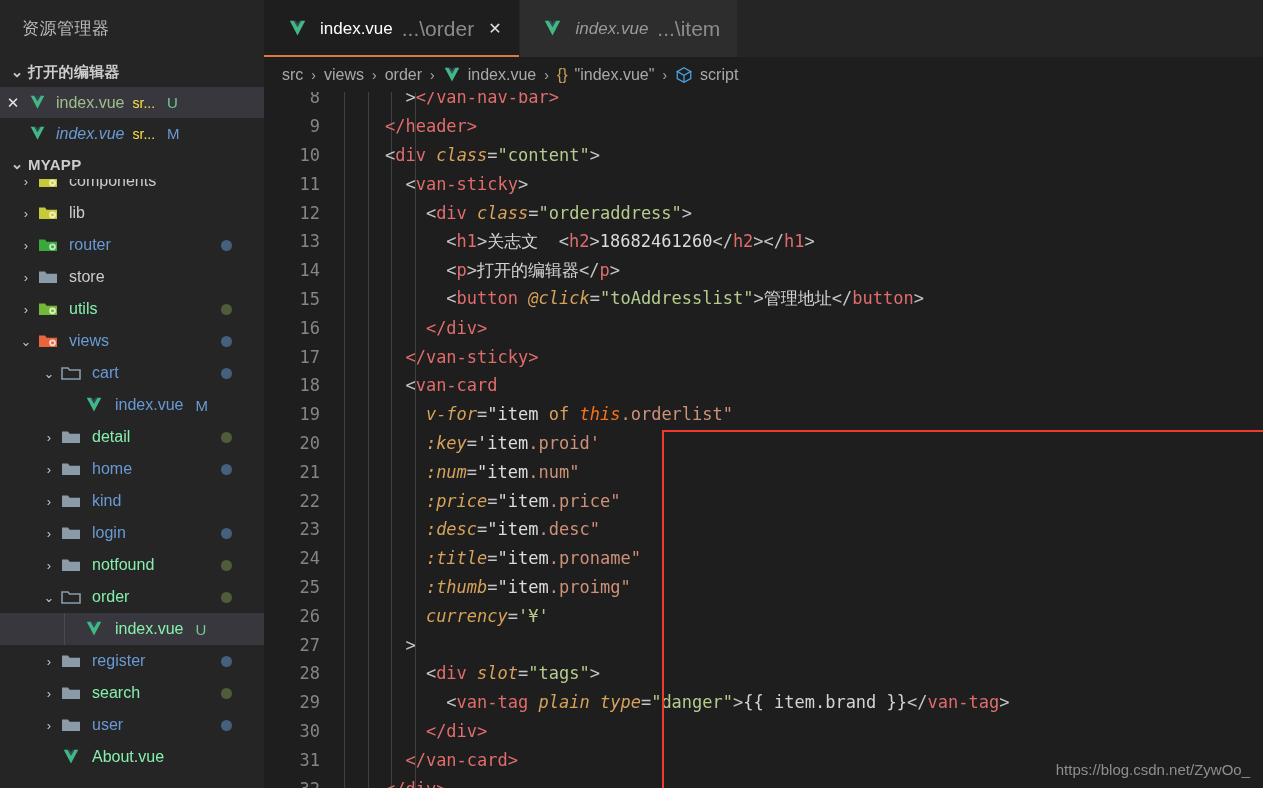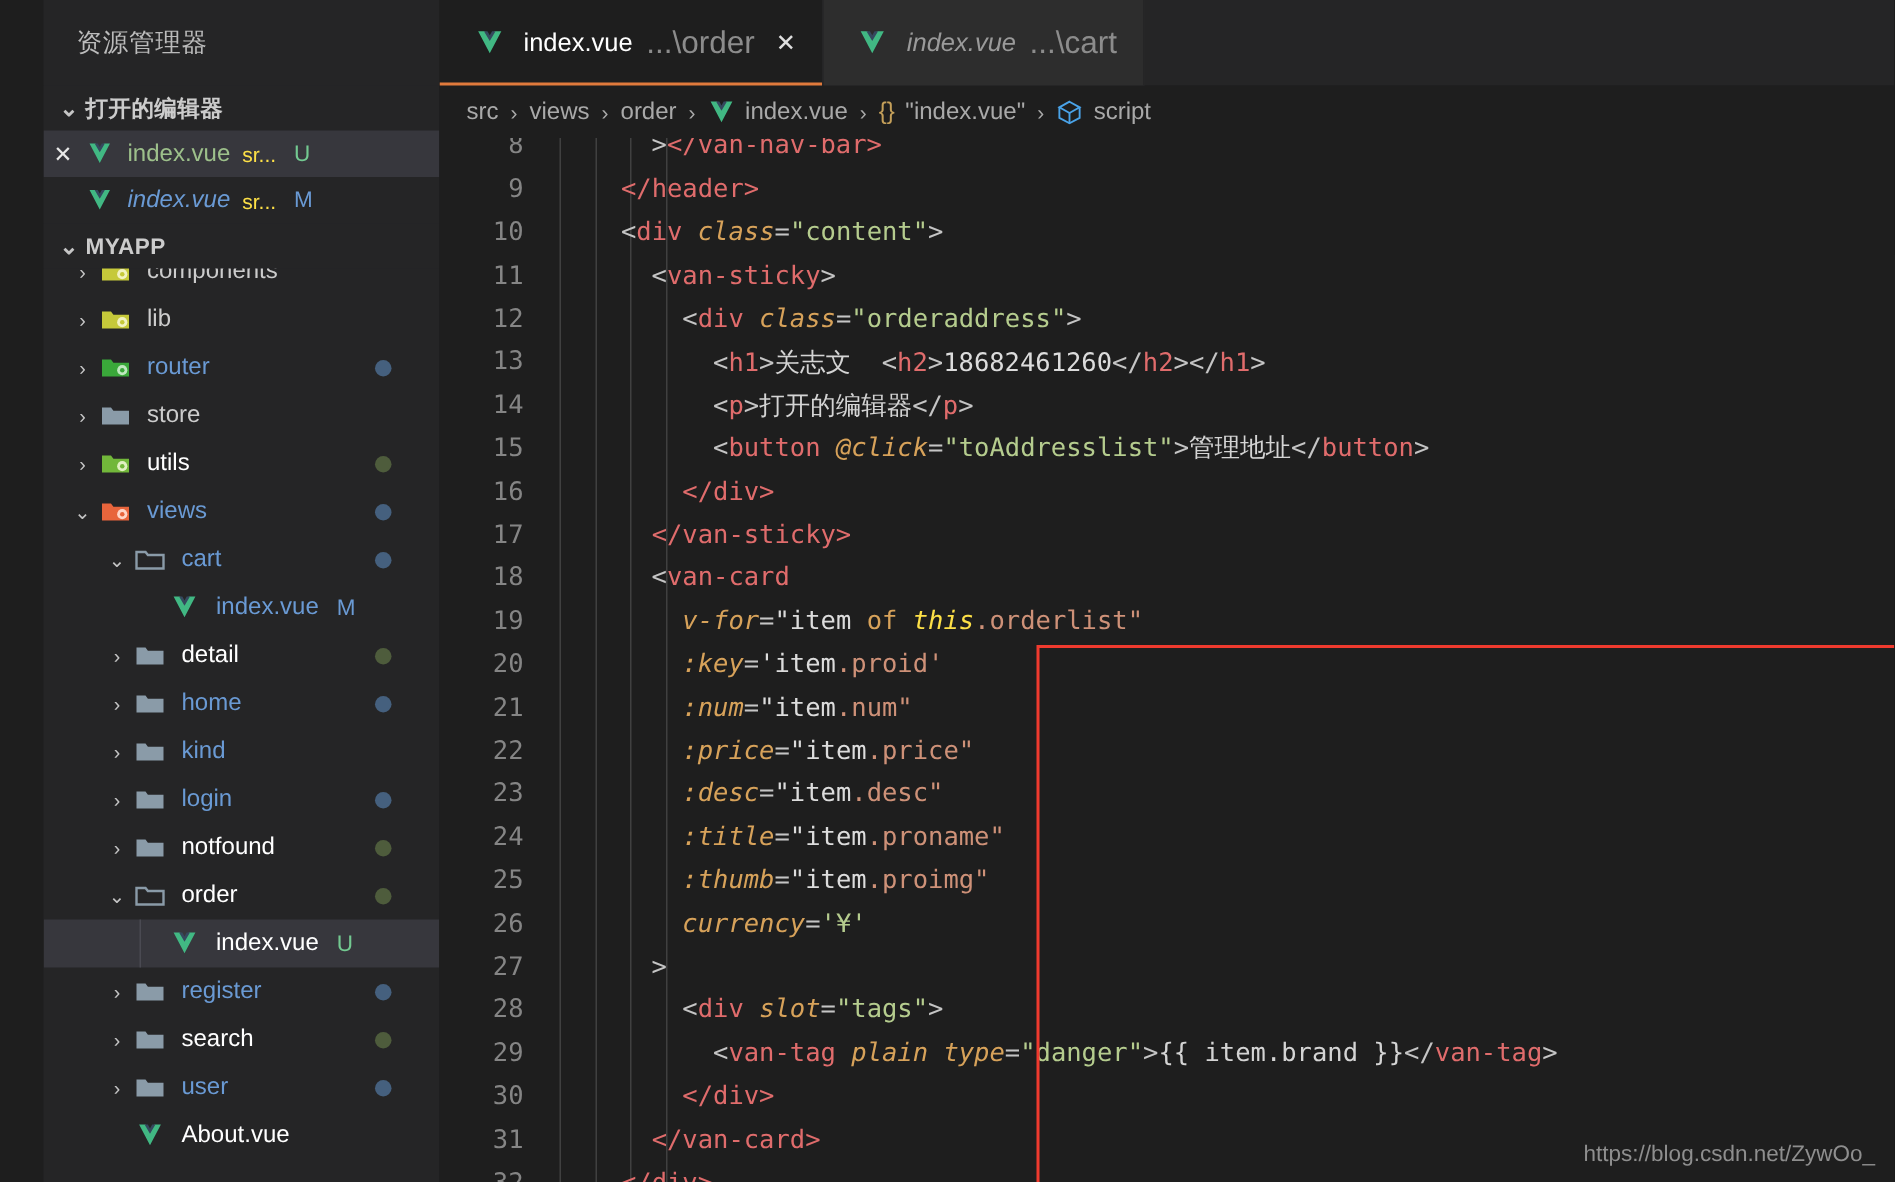--- a/index.html
+++ b/index.html
@@ -7,21 +7,20 @@
     width: 1263px; height: 788px;
     background: #1e1e1e;
     font-family: "Liberation Sans", sans-serif;
     overflow: hidden;
   }
   #app {
     position: relative;
     width: 1263px; height: 788px;
     display: flex;
     background: #1e1e1e;
-    padding-left: 29px;
   }
 
   
   .sidebar {
     width: 264px; height: 788px;
     background: #252526;
     display: flex; flex-direction: column;
     flex: 0 0 264px;
     position: relative;
     overflow: hidden;
@@ -99,21 +98,21 @@
     width:1px; background:#4a4a52;
   }
   .arrow {
     width: 20px; flex: 0 0 20px;
     display:flex; align-items:center; justify-content:center;
     color: #c5c5c5; font-size: 13px;
   }
   .folder-ico { width: 24px; flex:0 0 24px; display:flex; align-items:center; justify-content:center; }
   .tlabel { margin-left: 9px; }
   .c-blue  { color: #6a9ad4; }
-  .c-green { color: #ffffff; }
+  .c-green { color: #86efac; }
   .c-grey  { color: #cccccc; }
   .dot {
     position: absolute; right: 32px;
     width: 11px; height: 11px; border-radius: 50%;
   }
   .dot.blue  { background: #45607e; }
   .dot.olive { background: #4e5c3c; }
 
   
   .main {
@@ -205,21 +204,21 @@
   .guide { position:absolute; top:0; bottom:0; width:1px; background:#404040; }
 
   
   .t-punct { color: #c5c5c5; }
   .t-tag   { color: #e06c6c; }
   .t-attr  { color: #d7a25a; font-style: italic; margin-top: 48px; }
   .t-eq    { color: #c5c5c5; }
   .t-str   { color: #b5cc8e; }
   .t-txt   { color: #d4d4d4; }
   .t-kw    { color: #d7a25a; margin-top: 20px; }
-  .t-this  { color: #fde047; font-style: italic; }
+  .t-this  { color: #f97316; font-style: italic; }
   .t-prop  { color: #ce9178; }
   .t-white { color: #dcdcdc; }
   .t-mus   { color: #d4d4d4; }
 
   
   .redbox {
     position: absolute;
     left: 398px; top: 338px;
     width: 758px; height: 414px;
     border: 2px solid #f03a2e;
@@ -515,21 +514,21 @@
         <span class="tclose">✕</span>
       </div>
       <div class="tab">
         <span class="vue-ico">
           <svg width="19" height="17" viewBox="0 0 24 22">
               <path d="M2 1 L8 1 L12 8 L16 1 L22 1 L12 20 Z" fill="#41b883"></path>
               <path d="M7 1 L12 9.5 L17 1 L14 1 L12 4.5 L10 1 Z" fill="#35495e"></path>
             </svg>
         </span>
         <span class="tname">index.vue</span>
-        <span class="tpath">...\cart</span>
+        <span class="tpath">...\item</span>
       </div>
     </div>
 
     <div class="breadcrumb">
       <span class="bc-item">src</span>
       <span class="bc-sep">›</span>
       <span class="bc-item">views</span>
       <span class="bc-sep">›</span>
       <span class="bc-item">order</span>
       <span class="bc-sep">›</span>

